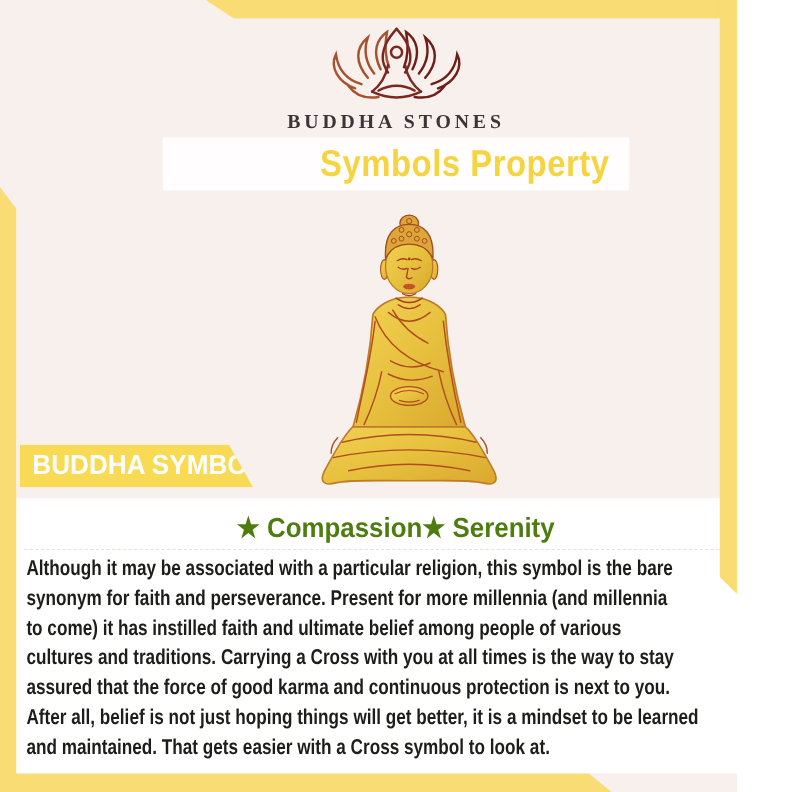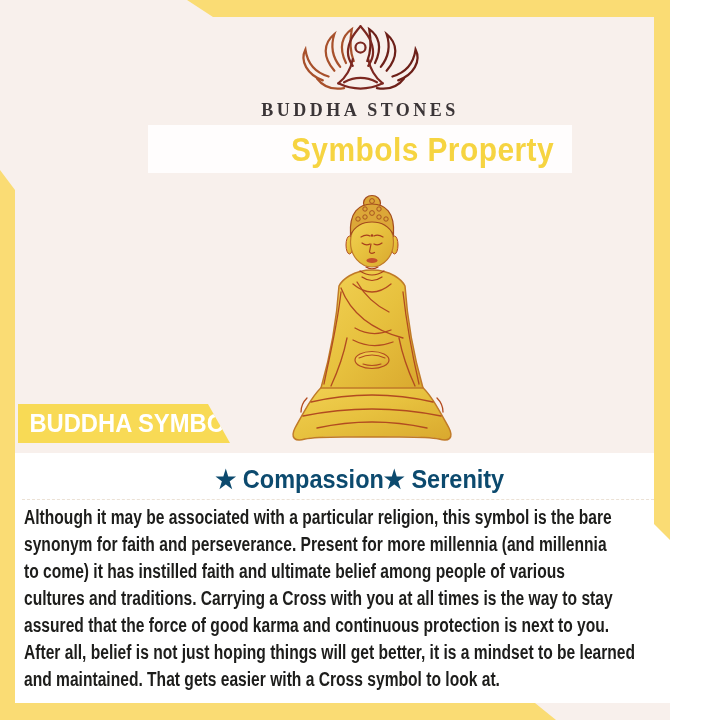--- a/index.html
+++ b/index.html
@@ -42,21 +42,21 @@
     clip-path:polygon(0 0,190px 0,212px 39px,0 39px);
   }
   #badge-text{
     color:#ffffff;font-size:25px;font-weight:600;white-space:nowrap;
     padding-left:12px;transform:scaleX(.95);transform-origin:left center;
   }
   
   #content-panel{position:absolute;left:15px;top:453px;width:705px;height:250px;background:#ffffff;}
   #heading{
     position:absolute;left:0;top:465px;width:720px;text-align:center;
-    color:#0c4a6e;font-size:25px;font-weight:bold;z-index:2;
+    color:#4d7c0f;font-size:25px;font-weight:bold;z-index:2;
   }
   #heading-inner{display:inline-block;transform:scaleX(.94);white-space:nowrap;}
   #heading-rule{
     position:absolute;left:22px;top:499px;width:682px;height:0;
     border-top:1px dashed rgba(205,180,150,.40);z-index:2;
   }
   #paragraph{position:absolute;left:24px;top:504px;z-index:2;}
   .para-line{
     white-space:nowrap;font-size:19.5px;font-weight:700;color:#1d1d1b;
     line-height:27px;height:27px;transform:scaleX(.80);transform-origin:left center;

